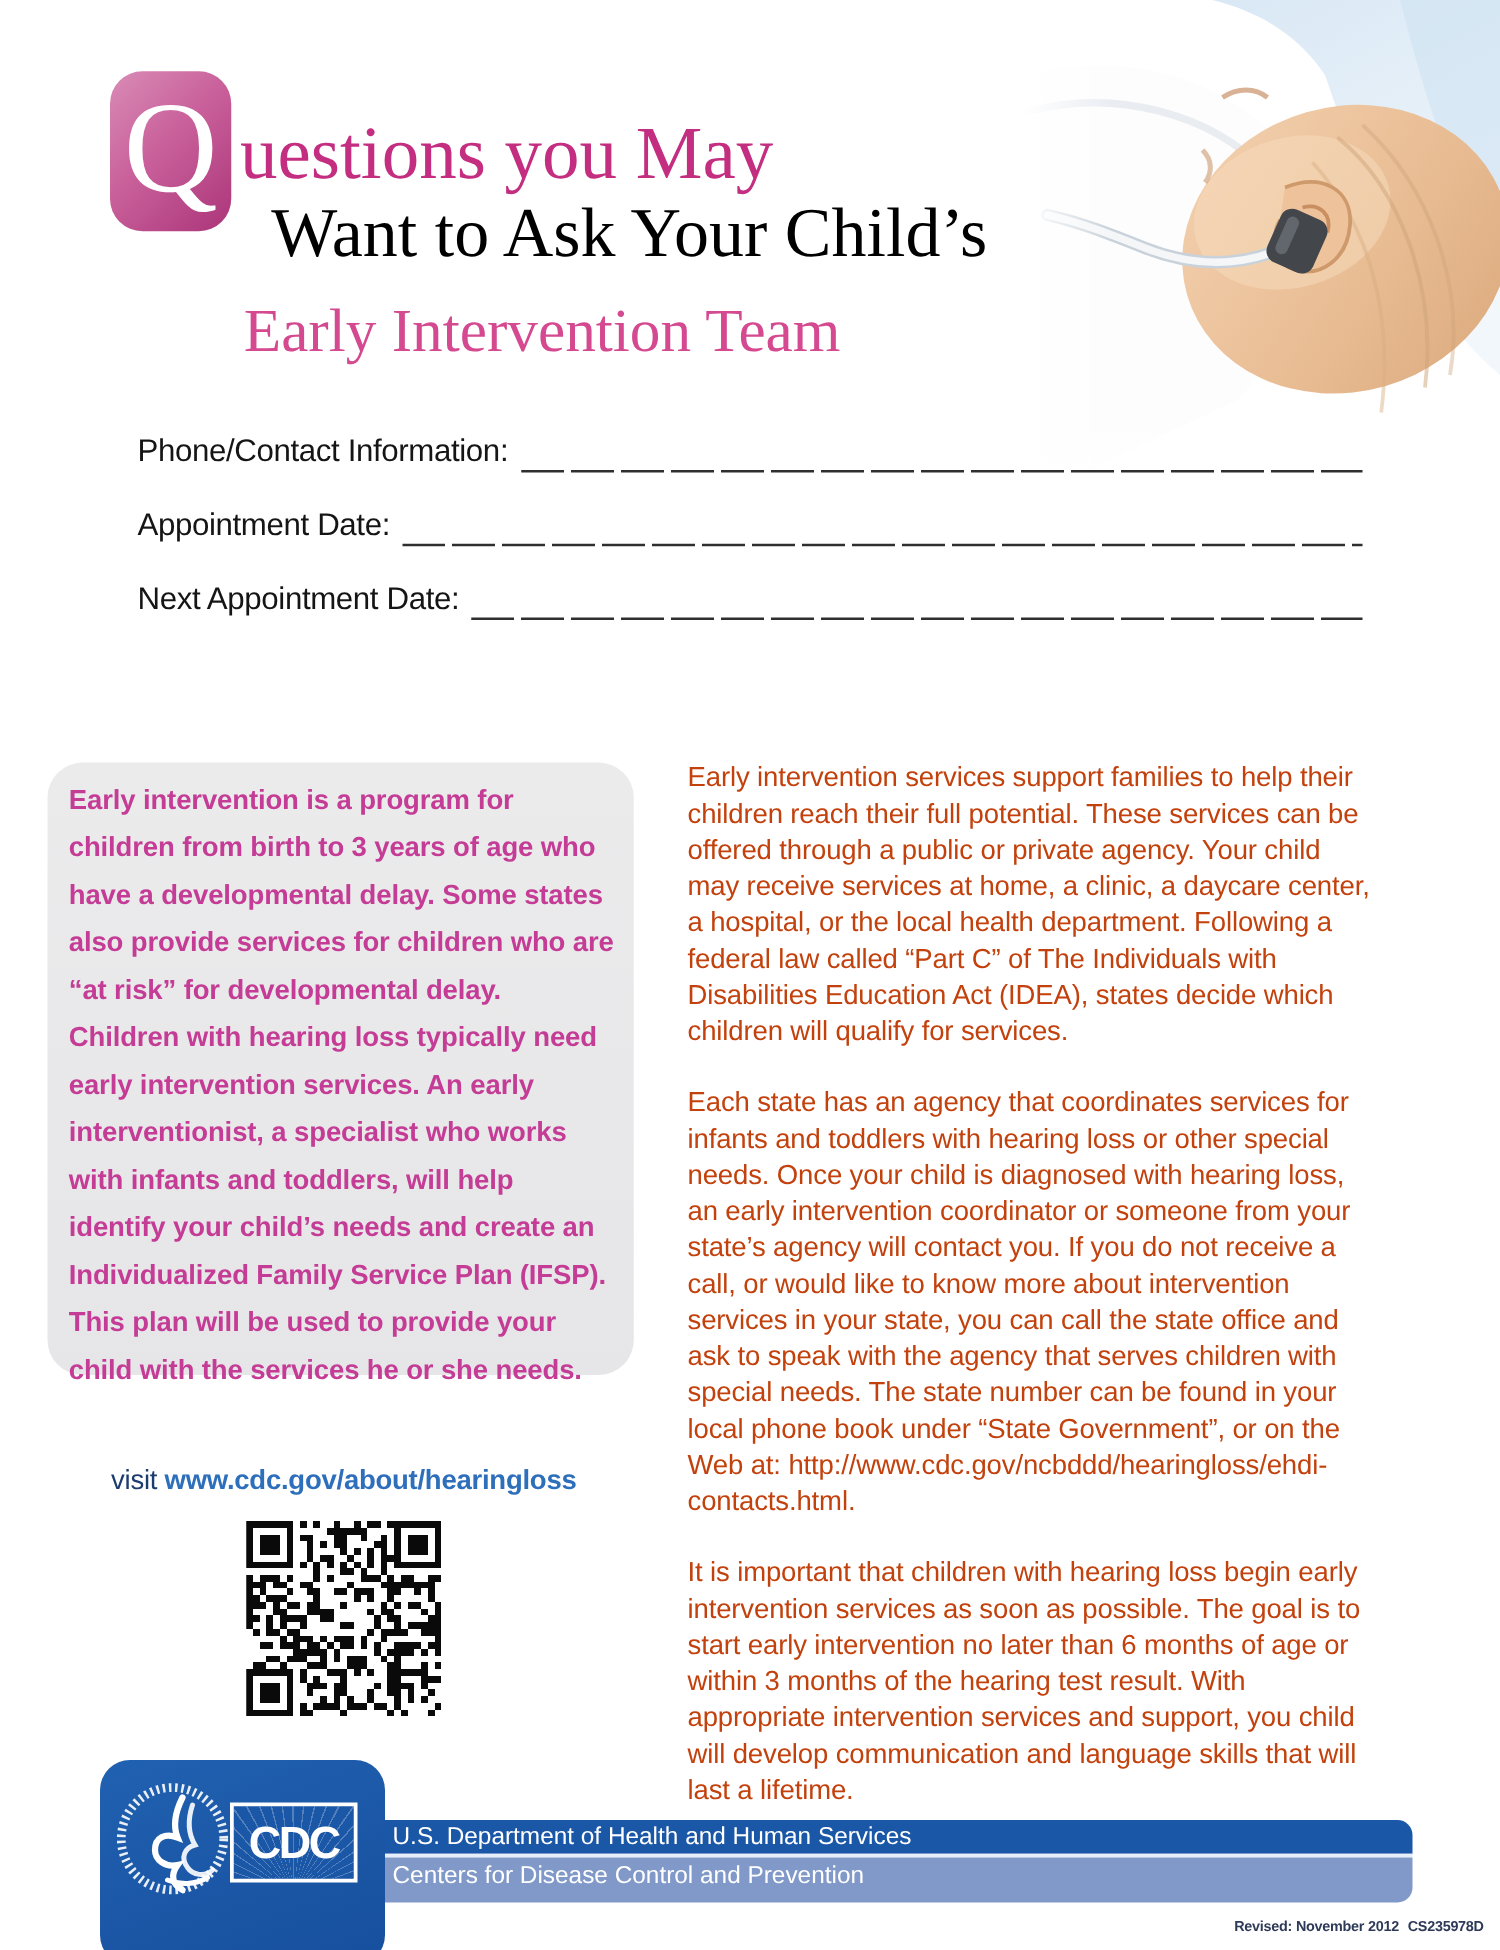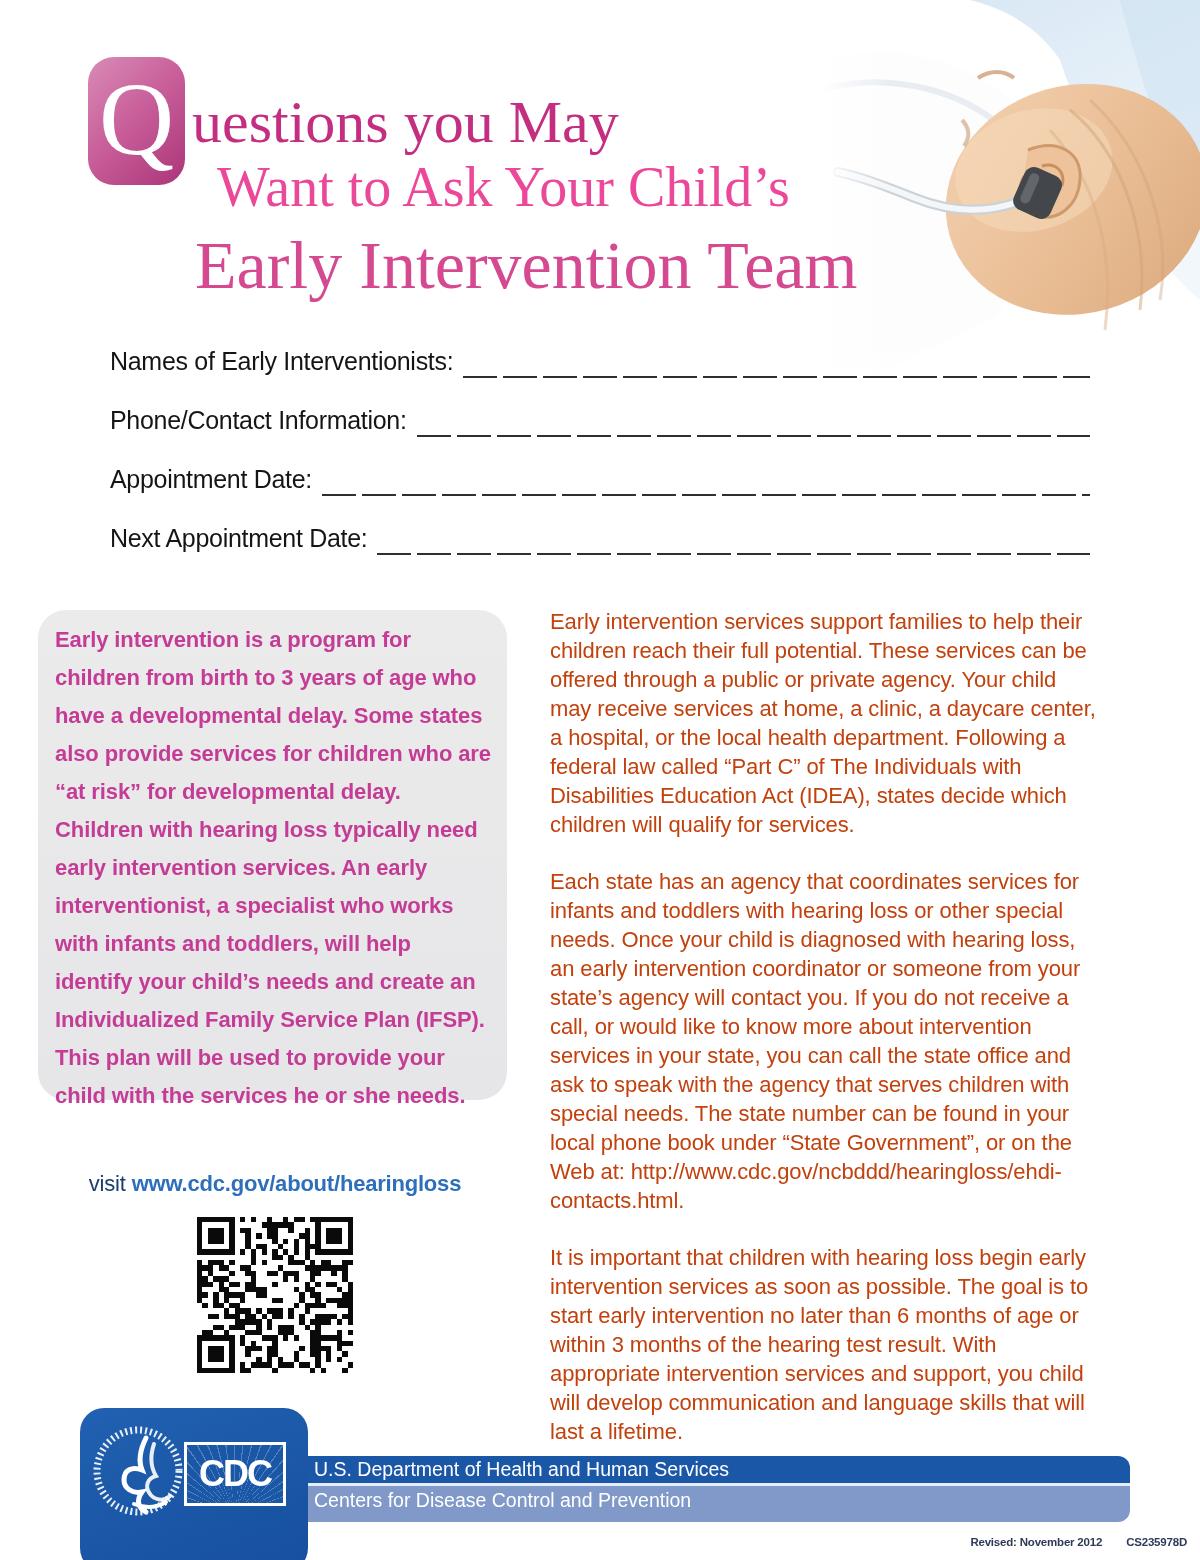--- a/index.html
+++ b/index.html
@@ -12,22 +12,22 @@
     position:absolute;left:88px;top:57px;width:97px;height:128px;border-radius:26px;
     background:linear-gradient(135deg,#d98cb6 0%,#c9609b 45%,#ab3579 100%);
     display:flex;align-items:center;justify-content:center;
   }
   .q-badge span{
     font-family:"Liberation Serif", serif;color:#ffffff;font-size:104px;line-height:1;
     transform:translateY(-2px);
   }
   .title-line{position:absolute;font-family:"Liberation Serif", serif;white-space:nowrap;}
   .title-1{left:192px;top:88px;font-size:60px;color:#c42e80;}
-  .title-2{left:217px;top:155px;font-size:56px;color:#ec4899;}
-  .title-3{left:195px;top:226px;font-size:68px;color:#d4498f;}
+  .title-2{left:217px;top:155px;font-size:56px;color:#000000;}
+  .title-3{left:195px;top:236px;font-size:49px;color:#d4498f;}
   
   .baby{position:absolute;right:0;top:0;width:380px;height:400px;}
   
   .form-rows{position:absolute;left:110px;top:344px;width:980px;}
   .form-row{display:flex;align-items:flex-end;height:34px;margin-bottom:25px;}
   .form-label{font-size:25px;color:#151515;letter-spacing:-0.3px;white-space:nowrap;padding-bottom:2px;}
   .fill-line{
     flex:1;margin-left:10px;height:30px;
     background-image:repeating-linear-gradient(90deg,#2f2f2f 0 34px,transparent 34px 40px);
     background-size:100% 2.5px;background-repeat:no-repeat;background-position:0 100%;
@@ -60,21 +60,21 @@
   }
   .cdc-box{
     position:absolute;left:104px;top:34px;width:96px;height:58px;border:3px solid #ffffff;
     display:flex;align-items:center;justify-content:center;
     background:
       repeating-conic-gradient(from 240deg at 50% 120%, rgba(255,255,255,.25) 0 1deg, transparent 1deg 7deg),
       #1b57a7;
   }
   .cdc-box span{color:#ffffff;font-weight:bold;font-size:36px;letter-spacing:-2px;}
   .revised{
-    position:absolute;right:13px;top:1536px;font-size:11.5px;color:#2e3a57;display:flex;gap:24px;
+    position:absolute;right:13px;top:1536px;font-size:11.5px;color:#2e3a57;display:flex;gap:7px;
     font-weight:bold;letter-spacing:-0.2px;
   }
 </style>
 </head>
 <body>
 
 <div id="page">
 
   <svg class="baby" viewBox="0 0 380 400" aria-hidden="true">
     <defs>
@@ -131,24 +131,20 @@
   </svg>
 
   <div class="q-badge">
     <span>Q</span>
   </div>
   <div class="title-line title-1">uestions you May</div>
   <div class="title-line title-2">Want to Ask Your Child’s</div>
   <div class="title-line title-3">Early Intervention Team</div>
 
   <div class="form-rows">
-    <div class="form-row">
-      <span class="form-label">Names of Early Interventionists:</span>
-      <span class="fill-line"></span>
-    </div>
     <div class="form-row">
       <span class="form-label">Phone/Contact Information:</span>
       <span class="fill-line"></span>
     </div>
     <div class="form-row">
       <span class="form-label">Appointment Date:</span>
       <span class="fill-line"></span>
     </div>
     <div class="form-row">
       <span class="form-label">Next Appointment Date:</span>

